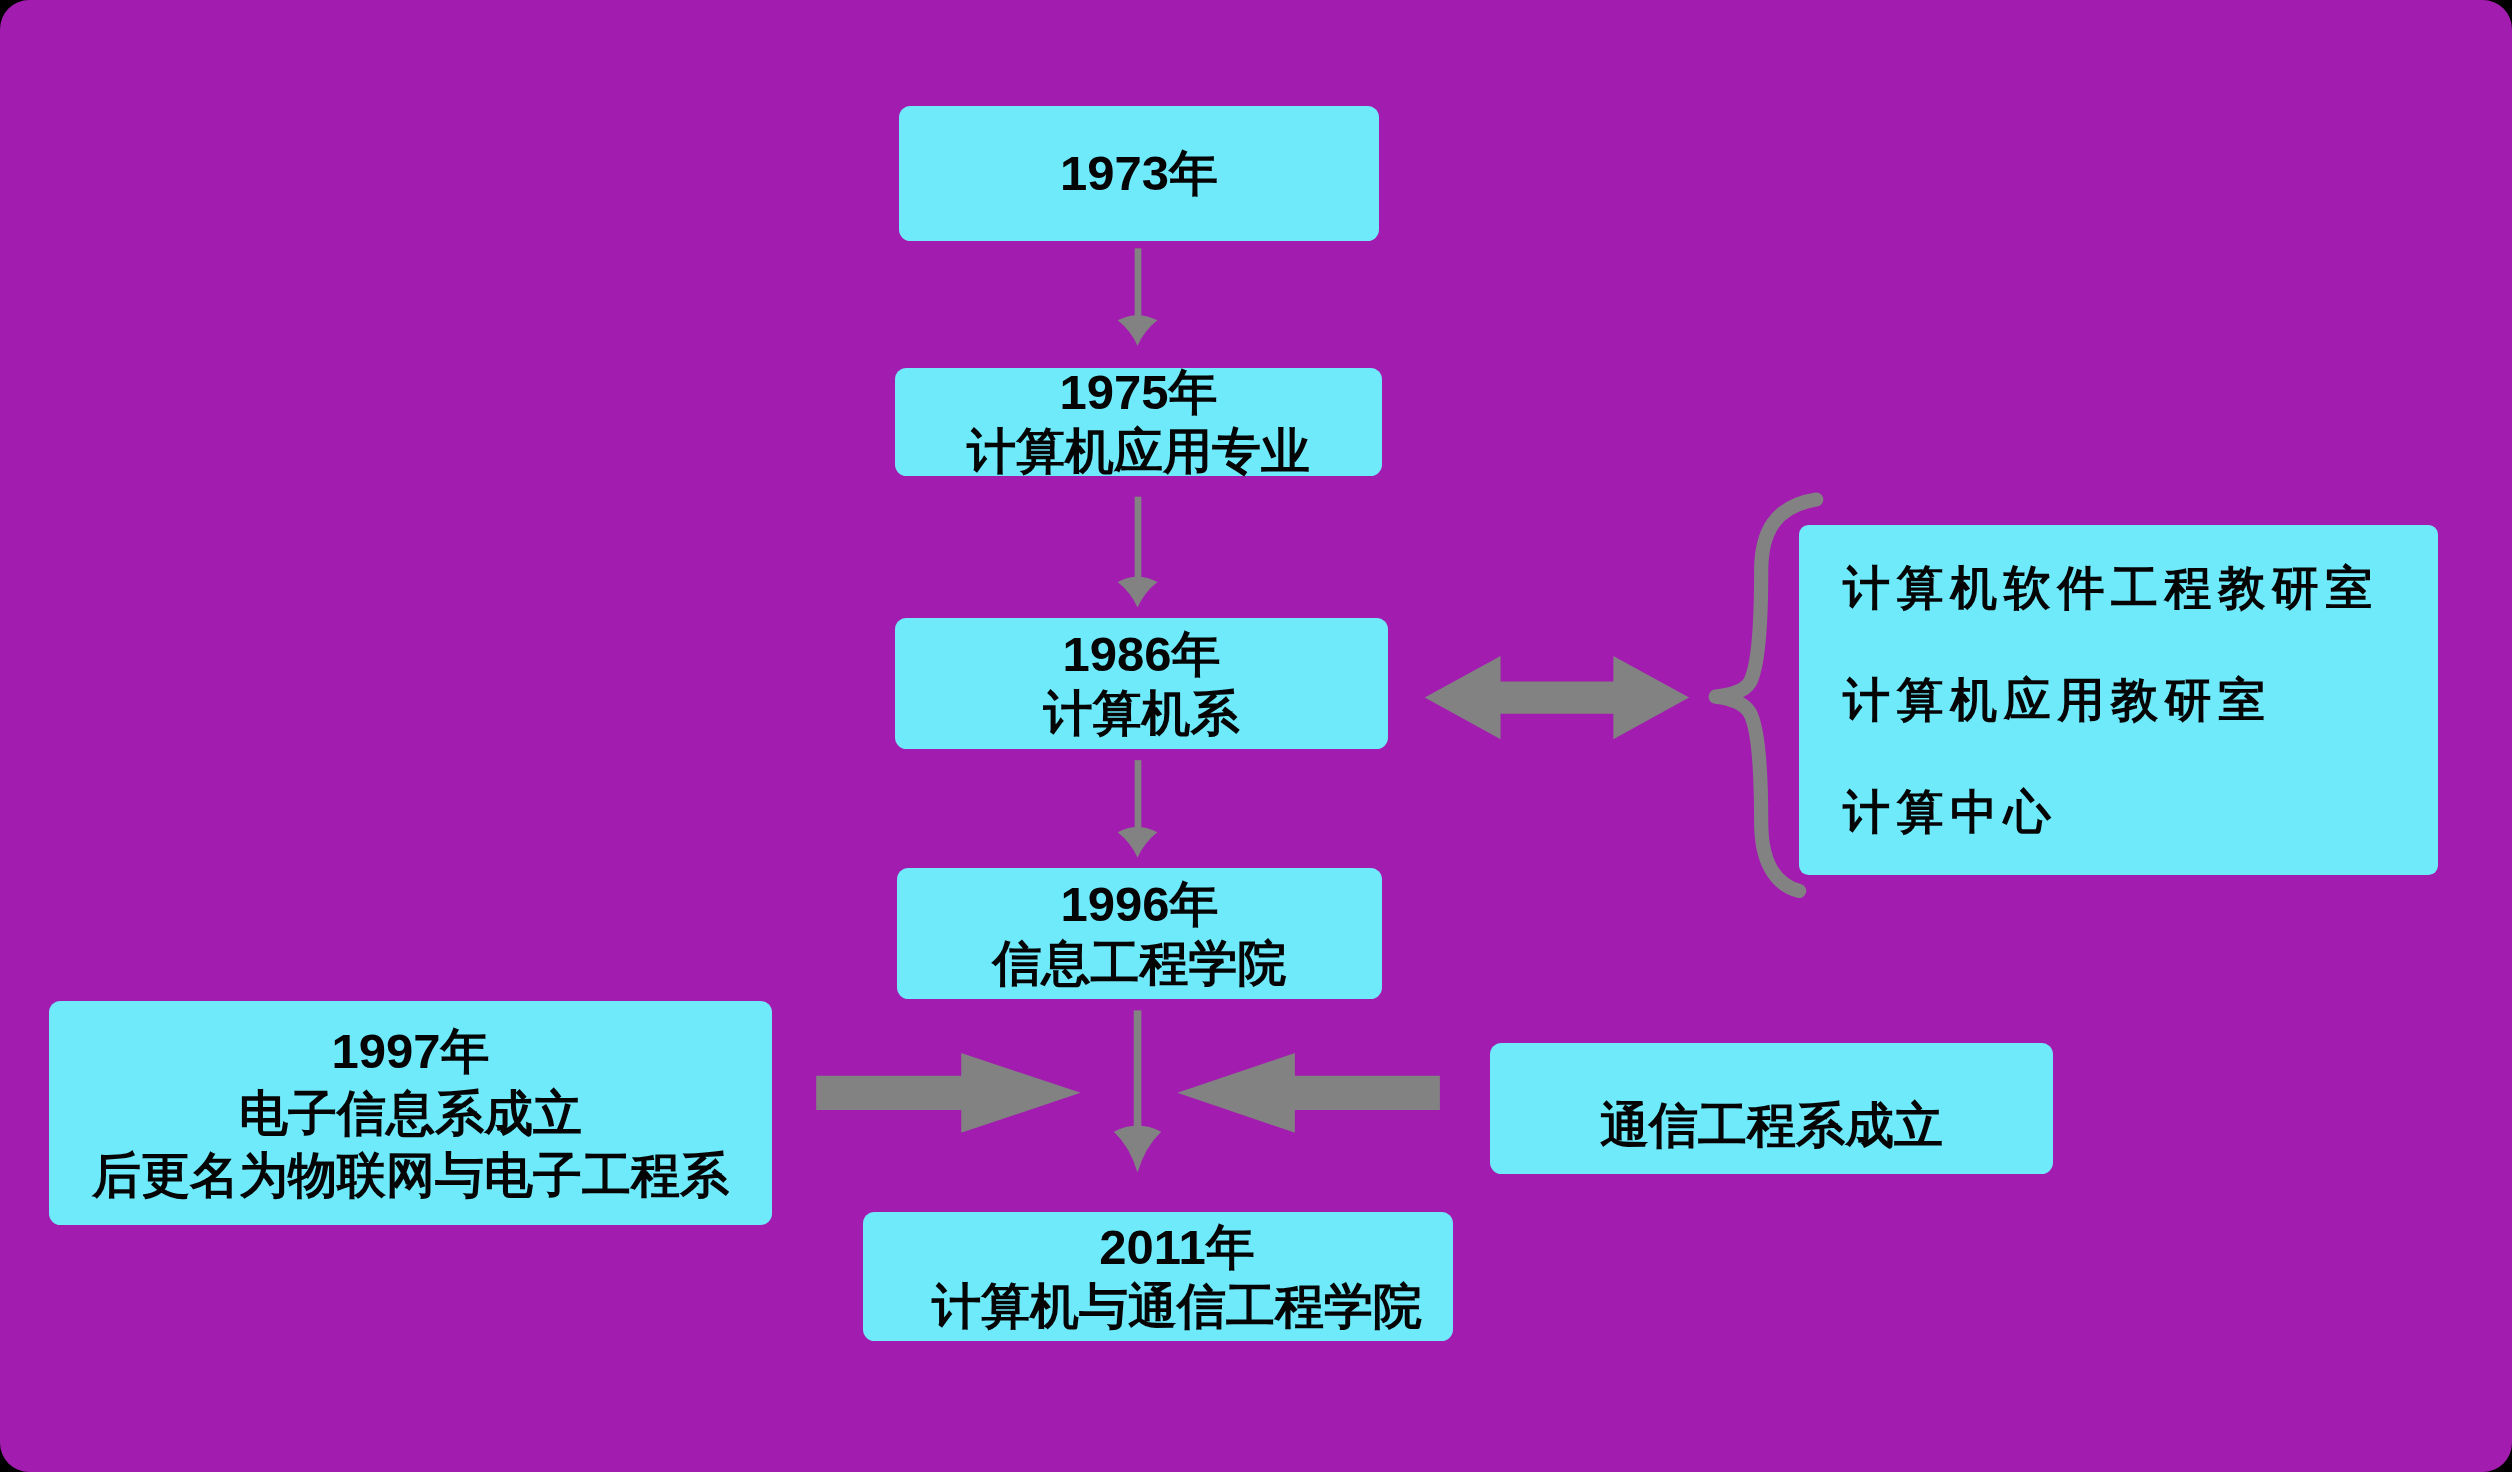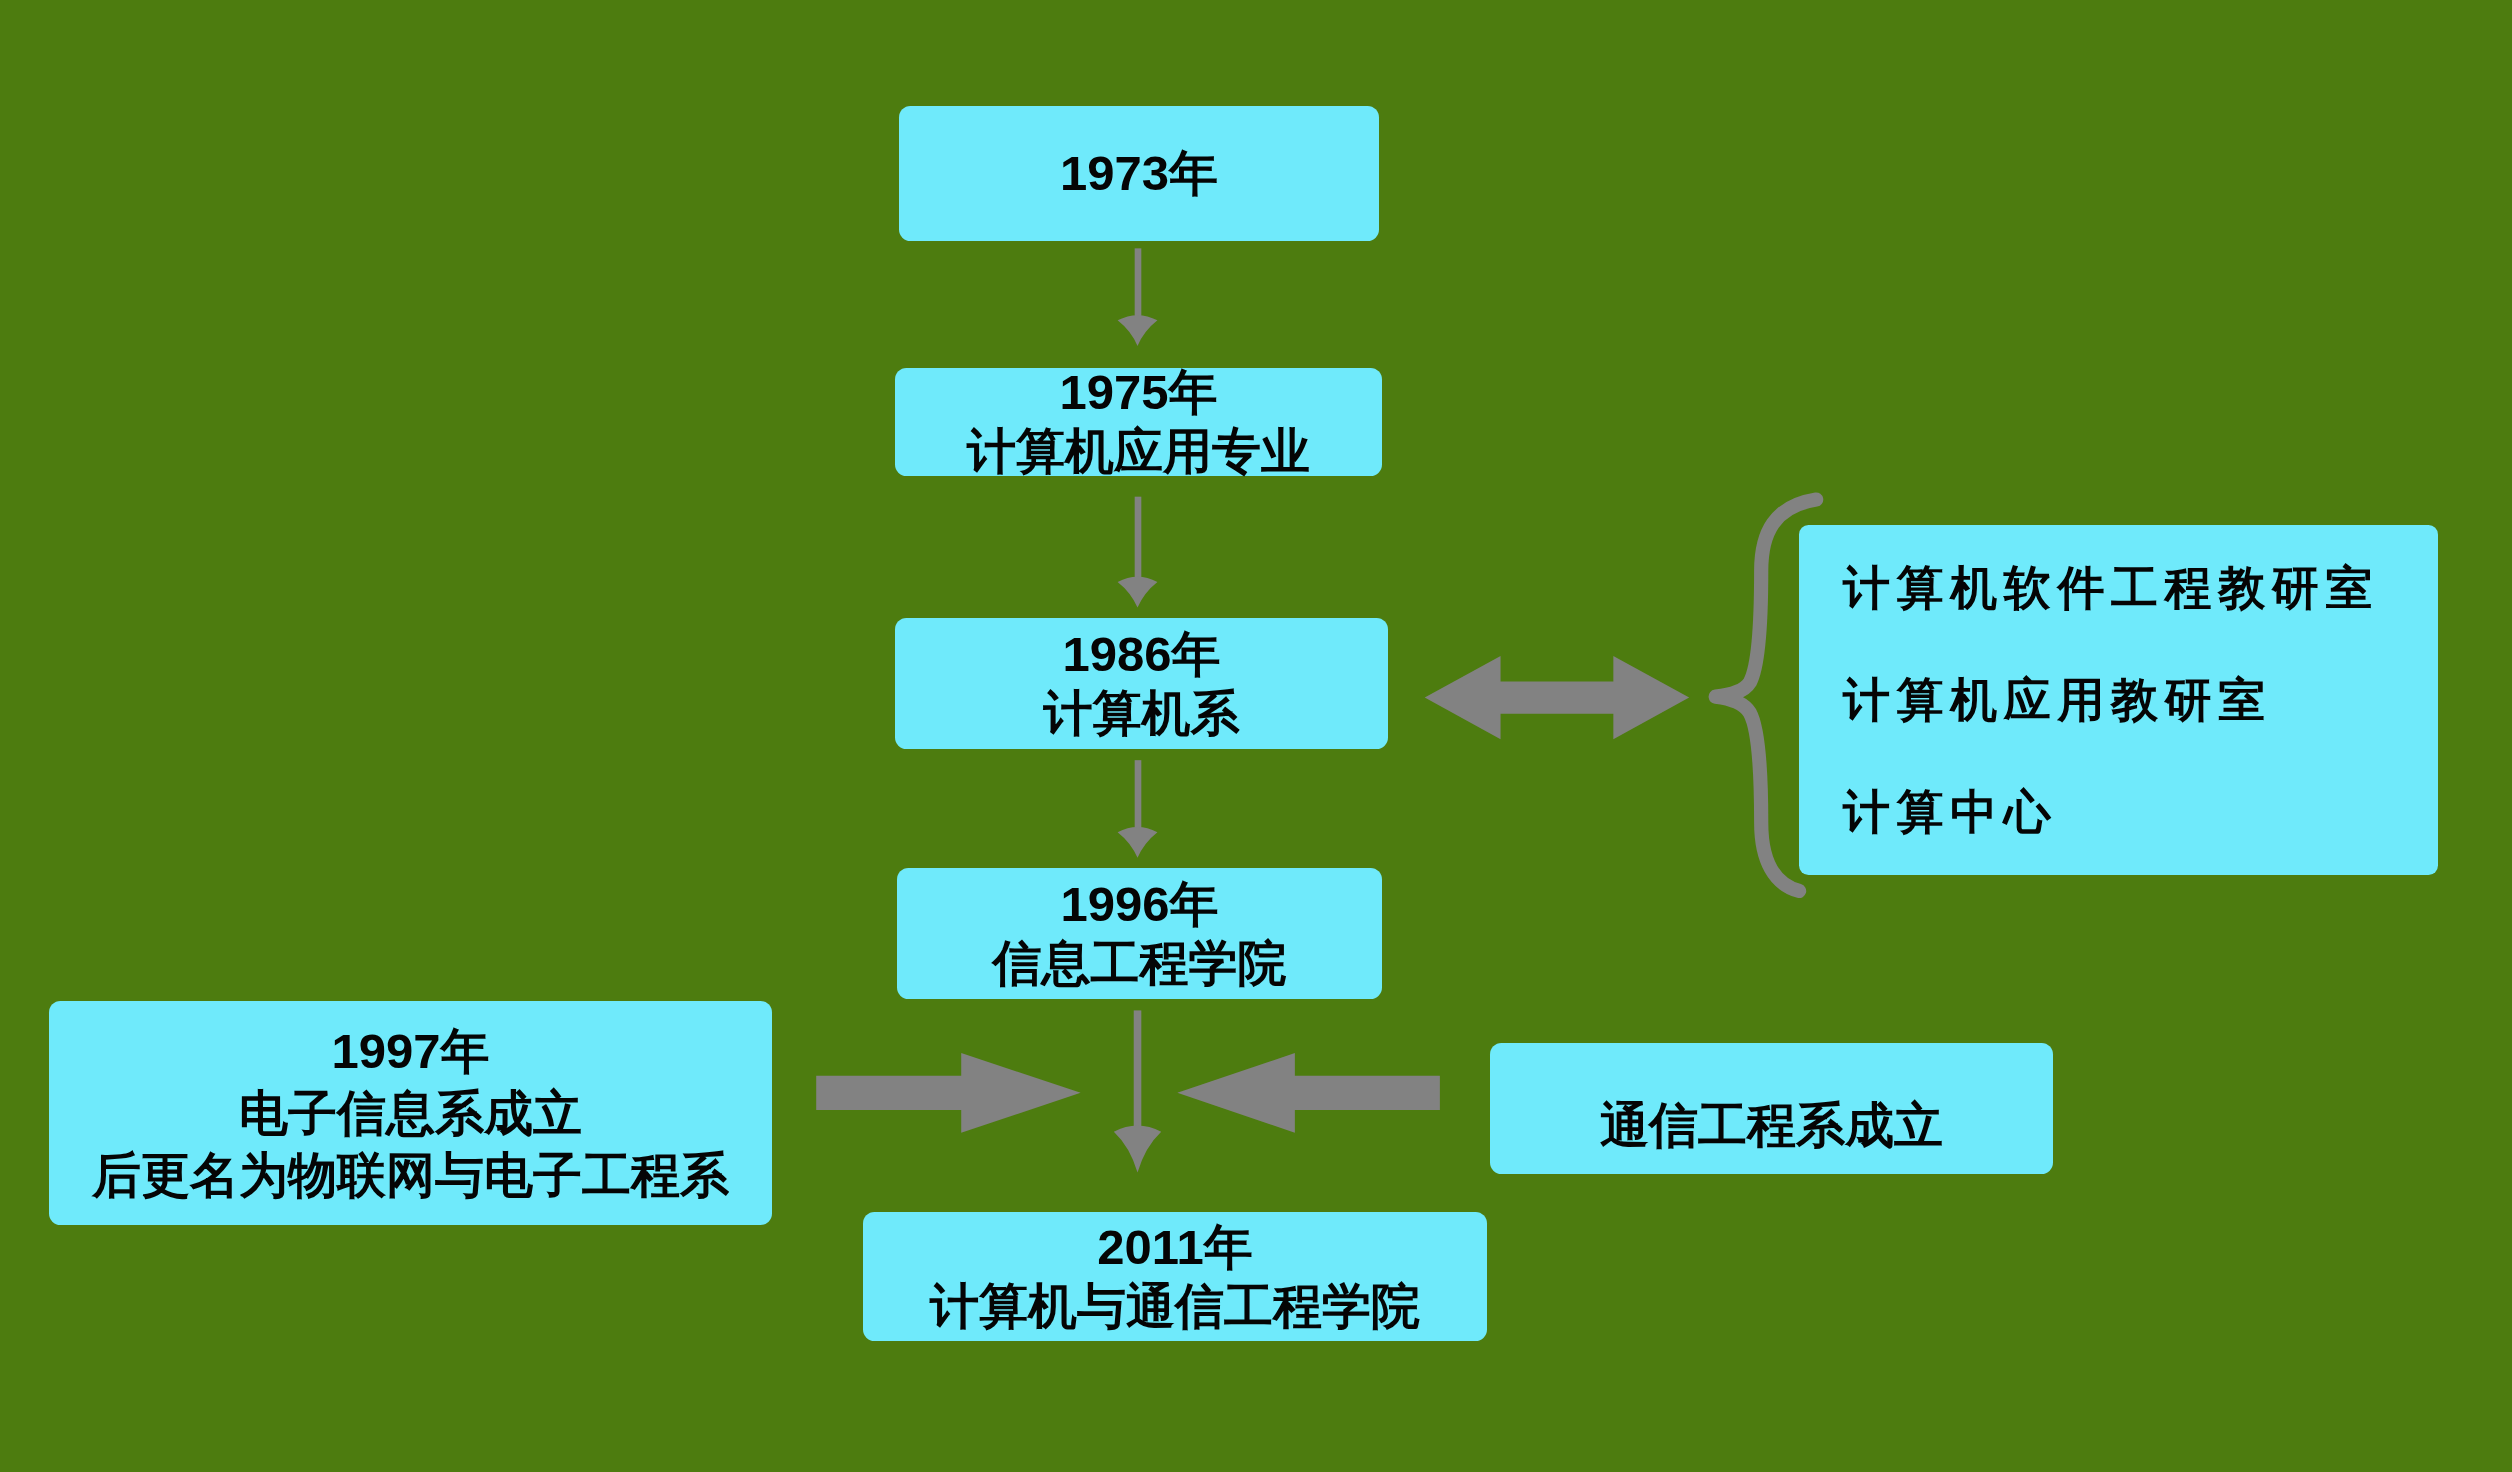--- a/index.html
+++ b/index.html
@@ -4,24 +4,25 @@
 <style>
   html, body {
     margin: 0;
     padding: 0;
     background: #000000;
   }
   #canvas {
     position: relative;
     width: 2512px;
     height: 1472px;
-    background: #4d7c0f;
+    background: #a21caf;
     overflow: hidden;
     font-family: "Liberation Sans", "DejaVu Sans", sans-serif;
     color: #000000;
+    border-radius: 29px;
   }
   #arrow-layer {
     position: absolute;
     left: 0;
     top: 0;
     width: 2512px;
     height: 1472px;
   }
   .node {
     position: absolute;
@@ -38,21 +39,21 @@
     color: #050505;
   }
   .node .year {
     font-weight: 700;
   }
   
   #box-1973 { left: 899px;  top: 106px;  width: 480px; height: 135px; }
   #box-1975 { left: 895px;  top: 356px;  width: 487px; height: 108px; margin-top: 12px; }
   #box-1986 { left: 895px;  top: 618px;  width: 493px; height: 131px; }
   #box-1996 { left: 897px;  top: 868px;  width: 485px; height: 131px; }
-  #box-2011 { left: 863px;  top: 1212px; width: 624px; height: 129px; }
+  #box-2011 { left: 863px;  top: 1212px; width: 552px; height: 129px; padding-left: 38px; }
 
   
   #box-1997 {
     left: 49px; top: 1001px; width: 723px; height: 224px;
     line-height: 62px;
     padding-bottom: 1px;
     box-sizing: border-box;
   }
 
   

